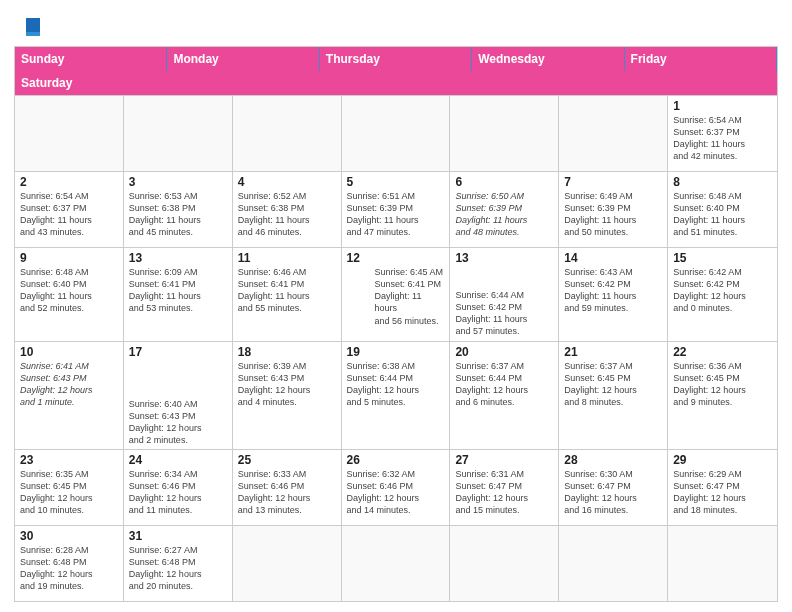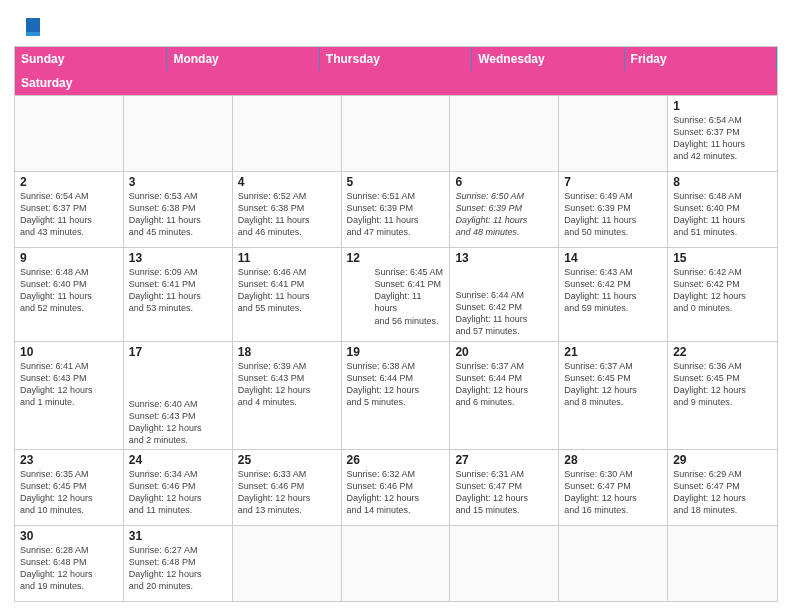--- a/index.html
+++ b/index.html
@@ -242,21 +242,21 @@
             <span class="day-number">15</span>
             <div class="day-info" style="white-space: pre-line;">Sunrise: 6:42 AM
 Sunset: 6:42 PM
 Daylight: 12 hours
 and 0 minutes.</div>
           </div>
         </div>
         <div class="cal-row">
           <div class="cal-cell">
             <span class="day-number">10</span>
-            <div class="day-info" style="white-space: pre-line;">Sunrise: 6:41 AM
+            <div class="day-info" style="white-space: pre-line; font-style: italic;">Sunrise: 6:41 AM
 Sunset: 6:43 PM
 Daylight: 12 hours
 and 1 minute.</div>
           </div>
           <div class="cal-cell">
             <span class="day-number">17</span>
             <div class="day-info" style="white-space: pre-line; margin-top: 39px;">Sunrise: 6:40 AM
 Sunset: 6:43 PM
 Daylight: 12 hours
 and 2 minutes.</div>

